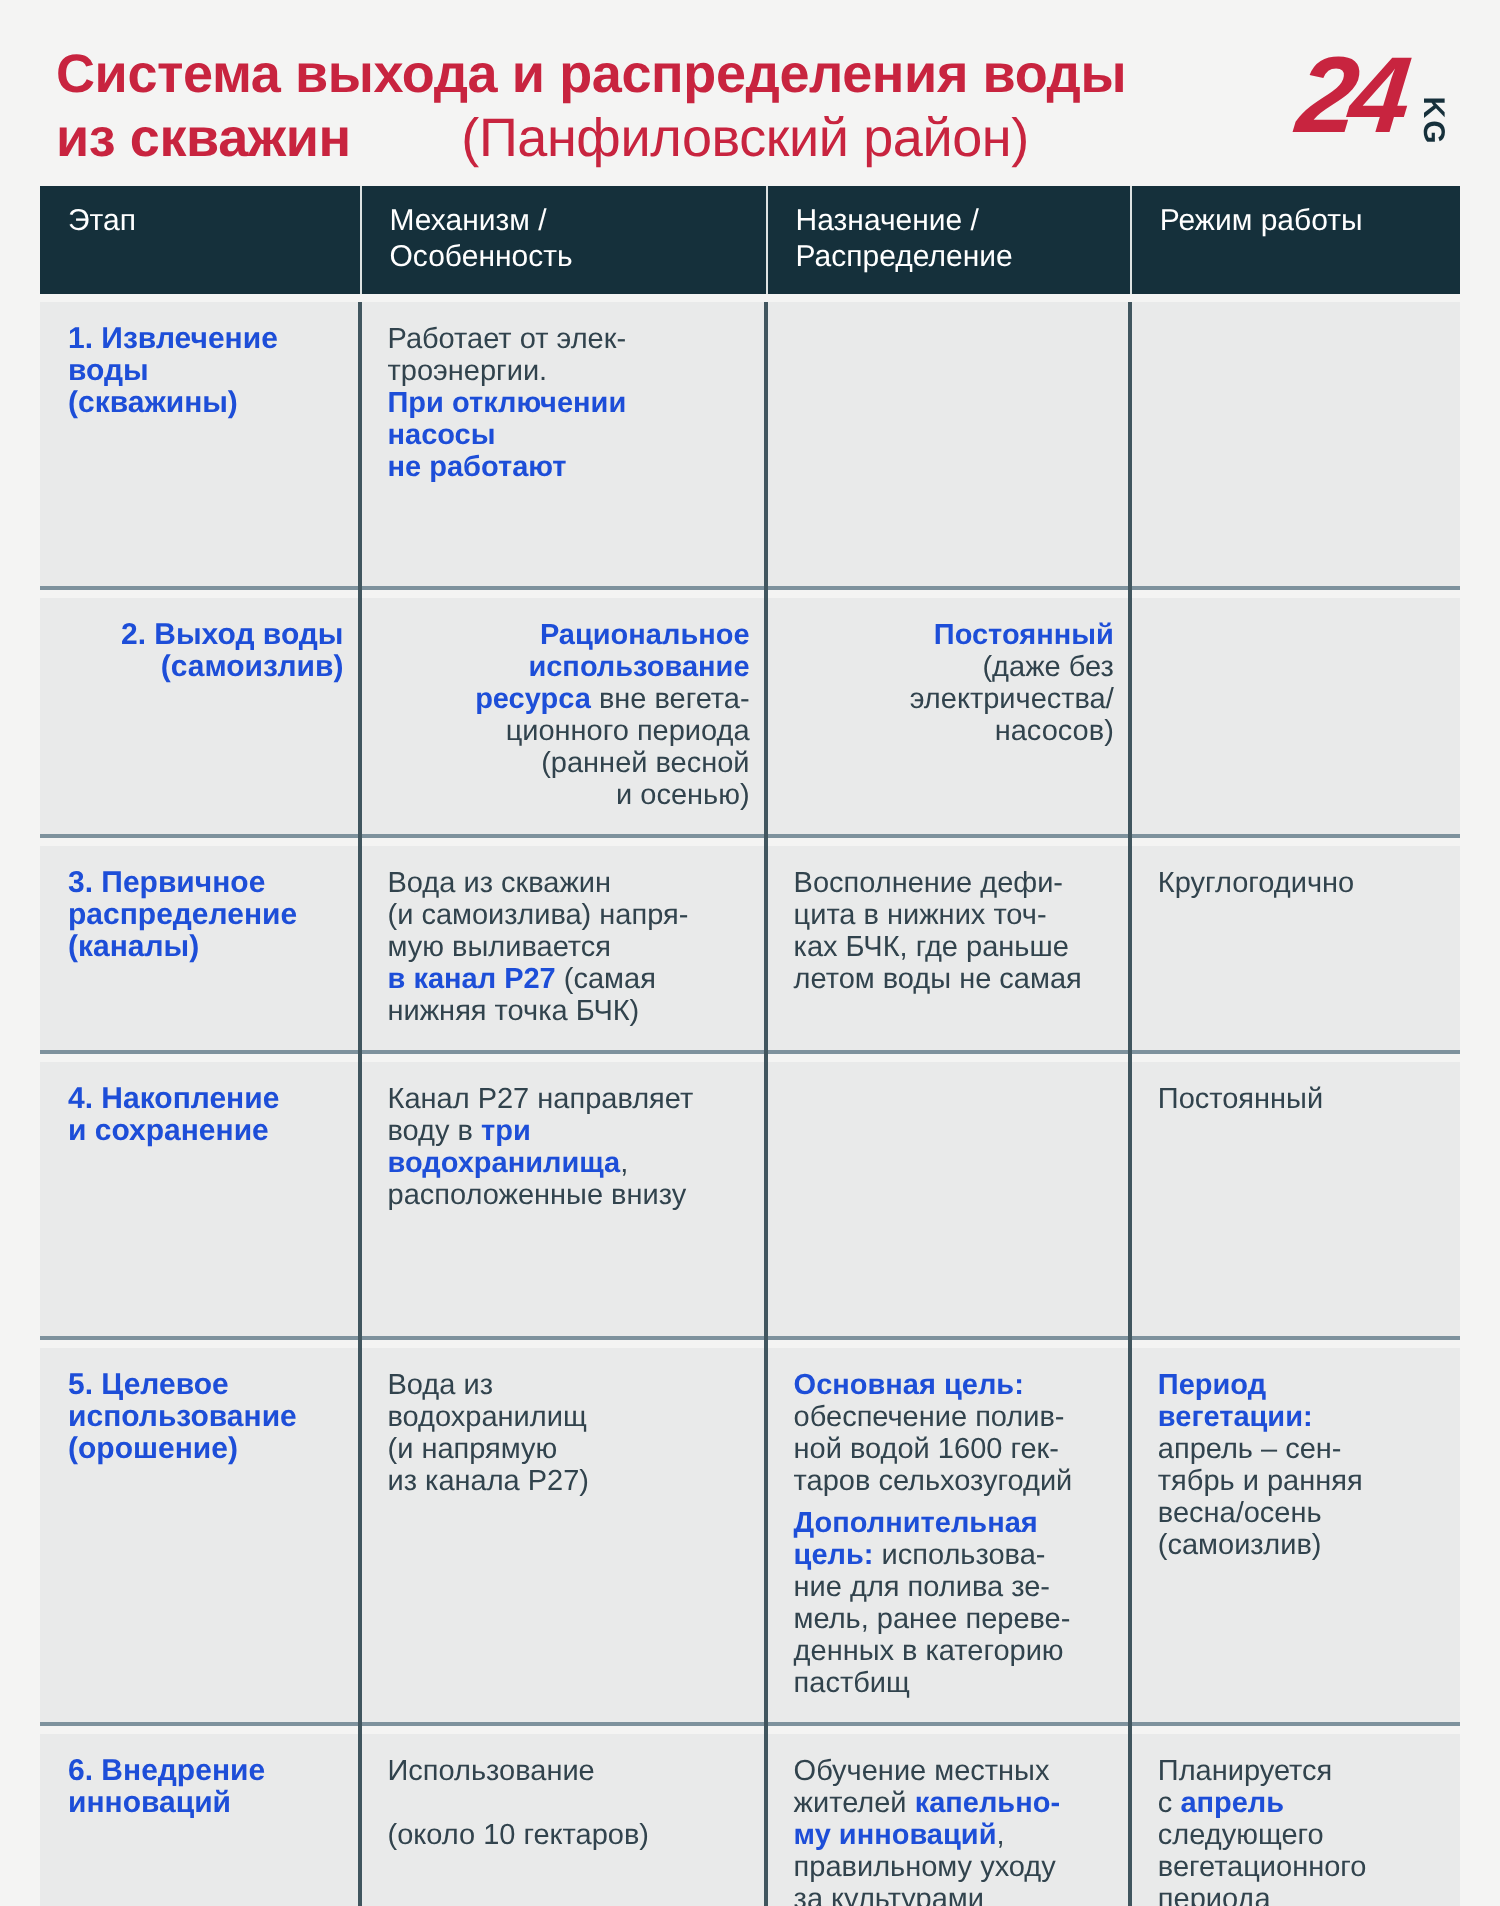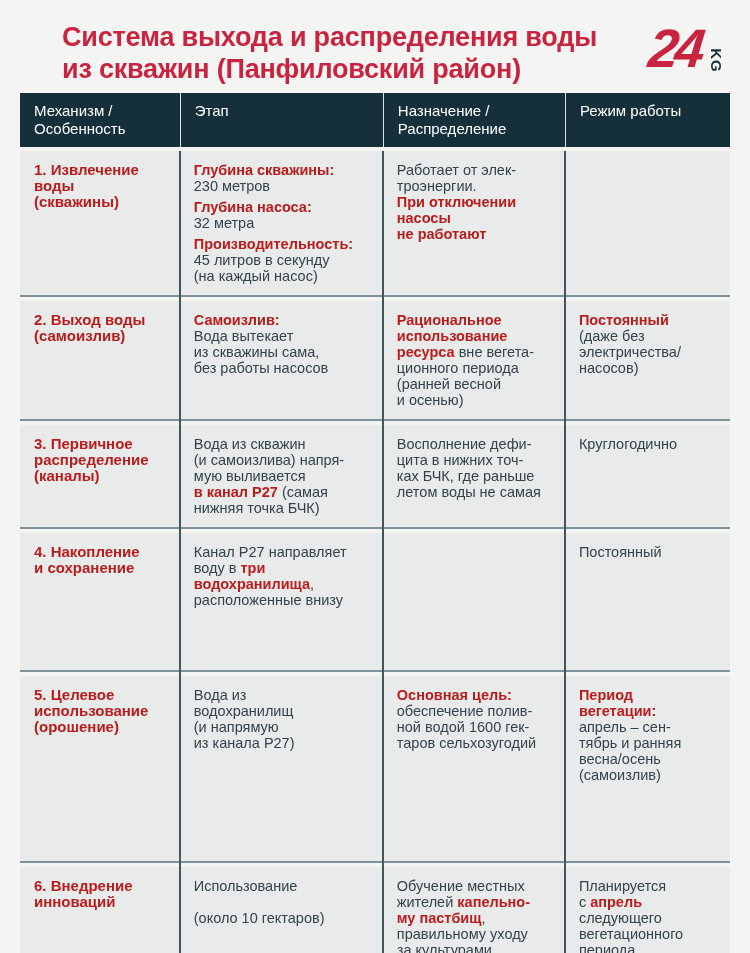--- a/index.html
+++ b/index.html
@@ -3,26 +3,26 @@
 <meta charset="utf-8">
 <style>
   * { margin:0; padding:0; box-sizing:border-box; }
   html,body { width:750px; height:953px; }
   body {
     font-family:"Liberation Sans", sans-serif;
     background:var(--page-bg, #f4f4f3);
     color:#31434d;
     overflow:hidden;
   }
-  .page { width:750px; height:746px; position:relative;padding-left:34px; }
+  .page { width:750px; height:746px; position:relative; }
 
   
   .masthead { display:flex; justify-content:space-between; align-items:flex-start; padding:22px 18px 14px 28px; }
   .title { font-size:27px; line-height:1.18; font-weight:bold; color:var(--accent,#c8243f); letter-spacing:-0.2px; }
-  .title .light { font-weight:bold; }
+  .title .light { font-weight:normal;margin-left:48px; }
 
   .logo { display:flex; align-items:flex-start; margin-top:2px; margin-right:4px; }
   .logo-24 {
     font-size:54px; font-weight:bold; font-style:italic;
     color:var(--accent,#c8243f); letter-spacing:-4px; line-height:0.9;
     transform:skewX(-6deg);
   }
   .logo-kg {
     font-size:15px; font-weight:bold; color:#16303b;
     transform:rotate(90deg) translateX(2px); transform-origin:center;
@@ -37,30 +37,30 @@
   .th {
     padding:9px 8px 9px 14px; font-size:15px; line-height:1.2;
     white-space:pre-line; font-weight:normal;
   }
   .th + .th { border-left:1px solid #dde2e2; }
 
   .tbody { position:relative; }
   .row { background:var(--cell-bg,#e9eaea); border-bottom:2px solid #7e929d; margin-bottom:4px; }
   .row:last-child { margin-bottom:0; }
   .row:nth-child(1) .cell { min-height:142px; }
-  .row:nth-child(2) .cell { min-height:116px; }
+  .row:nth-child(2) .cell { min-height:116px;text-align:right; }
   .row:nth-child(3) .cell { min-height:100px; }
   .row:nth-child(4) .cell { min-height:137px; }
   .row:nth-child(5) .cell { min-height:185px; }
   .row:nth-child(6) .cell { min-height:114px; }
 
   .cell { padding:11px 8px 11px 14px; font-size:14.5px; line-height:16px; }
   .cell p { white-space:pre-line; margin:0 0 5px 0; }
   .cell p:last-child { margin-bottom:0; }
-  .cell .b { font-weight:bold; color:#b91c1c; }
+  .cell .b { font-weight:bold; color:#1d4ed8; }
   .cell-stage { font-weight:bold; color:#16303c; font-size:15px; }
 
   
   .vline { position:absolute; top:0; bottom:0; width:2px; background:#41565f; }
   .vline.v1 { left:calc(22.5% - 1px); }
   .vline.v2 { left:calc(51.1% - 1px); }
   .vline.v3 { left:calc(76.75% - 1px); }
 </style>
 </head>
 <body>
@@ -73,62 +73,47 @@
       <span>из скважин</span><span class="light"> (Панфиловский район)</span>
     </div>
     <div class="logo">
       <span class="logo-24">24</span>
       <span class="logo-kg">KG</span>
     </div>
   </div>
 
   <div class="table">
     <div class="thead grid">
+      <div class="th">Этап</div>
       <div class="th">Механизм /
 Особенность</div>
-      <div class="th">Этап</div>
       <div class="th">Назначение /
 Распределение</div>
       <div class="th">Режим работы</div>
     </div>
     <div class="tbody">
 
       <div class="row grid">
           <div class="cell cell-stage">
             <p><span class="b">1. Извлечение
 воды
 (скважины)</span></p>
-          </div>
-          <div class="cell cell-mechanism">
-            <p><span class="b">Глубина скважины:</span><span>
-230 метров</span></p>
-            <p><span class="b">Глубина насоса:</span><span>
-32 метра</span></p>
-            <p><span class="b">Производительность:</span><span>
-45 литров в секунду
-(на каждый насос)</span></p>
           </div>
           <div class="cell cell-mode">
             <p><span>Работает от элек-
 троэнергии.
 </span><span class="b">При отключении
 насосы
 не работают</span></p>
           </div>
         </div>
         <div class="row grid">
           <div class="cell cell-stage">
             <p><span class="b">2. Выход воды
 (самоизлив)</span></p>
-          </div>
-          <div class="cell cell-mechanism">
-            <p><span class="b">Самоизлив:</span><span>
-Вода вытекает
-из скважины сама,
-без работы насосов</span></p>
           </div>
           <div class="cell cell-purpose">
             <p><span class="b">Рациональное
 использование
 ресурса</span><span> вне вегета-
 ционного периода
 (ранней весной
 и осенью)</span></p>
           </div>
           <div class="cell cell-mode">
@@ -188,20 +173,26 @@
             <p><span>Вода из
 водохранилищ
 (и напрямую
 из канала Р27)</span></p>
           </div>
           <div class="cell cell-purpose">
             <p><span class="b">Основная цель:</span><span>
 обеспечение полив-
 ной водой 1600 гек-
 таров сельхозугодий</span></p>
+            <p><span class="b">Дополнительная
+цель:</span><span> использова-
+ние для полива зе-
+мель, ранее переве-
+денных в категорию
+пастбищ</span></p>
           </div>
           <div class="cell cell-mode">
             <p><span class="b">Период
 вегетации:</span><span>
 апрель – сен-
 тябрь и ранняя
 весна/осень
 (самоизлив)</span></p>
           </div>
         </div>
@@ -211,21 +202,21 @@
 инноваций</span></p>
           </div>
           <div class="cell cell-mechanism">
             <p><span>Использование
 </span><span>
 (около 10 гектаров)</span></p>
           </div>
           <div class="cell cell-purpose">
             <p><span>Обучение местных
 жителей </span><span class="b">капельно-
-му пастбищ</span><span>,
+му инноваций</span><span>,
 правильному уходу
 за культурами
 и удобрениями</span></p>
           </div>
           <div class="cell cell-mode">
             <p><span>Планируется
 с </span><span class="b">апрель</span><span>
 следующего
 вегетационного
 периода</span></p>

